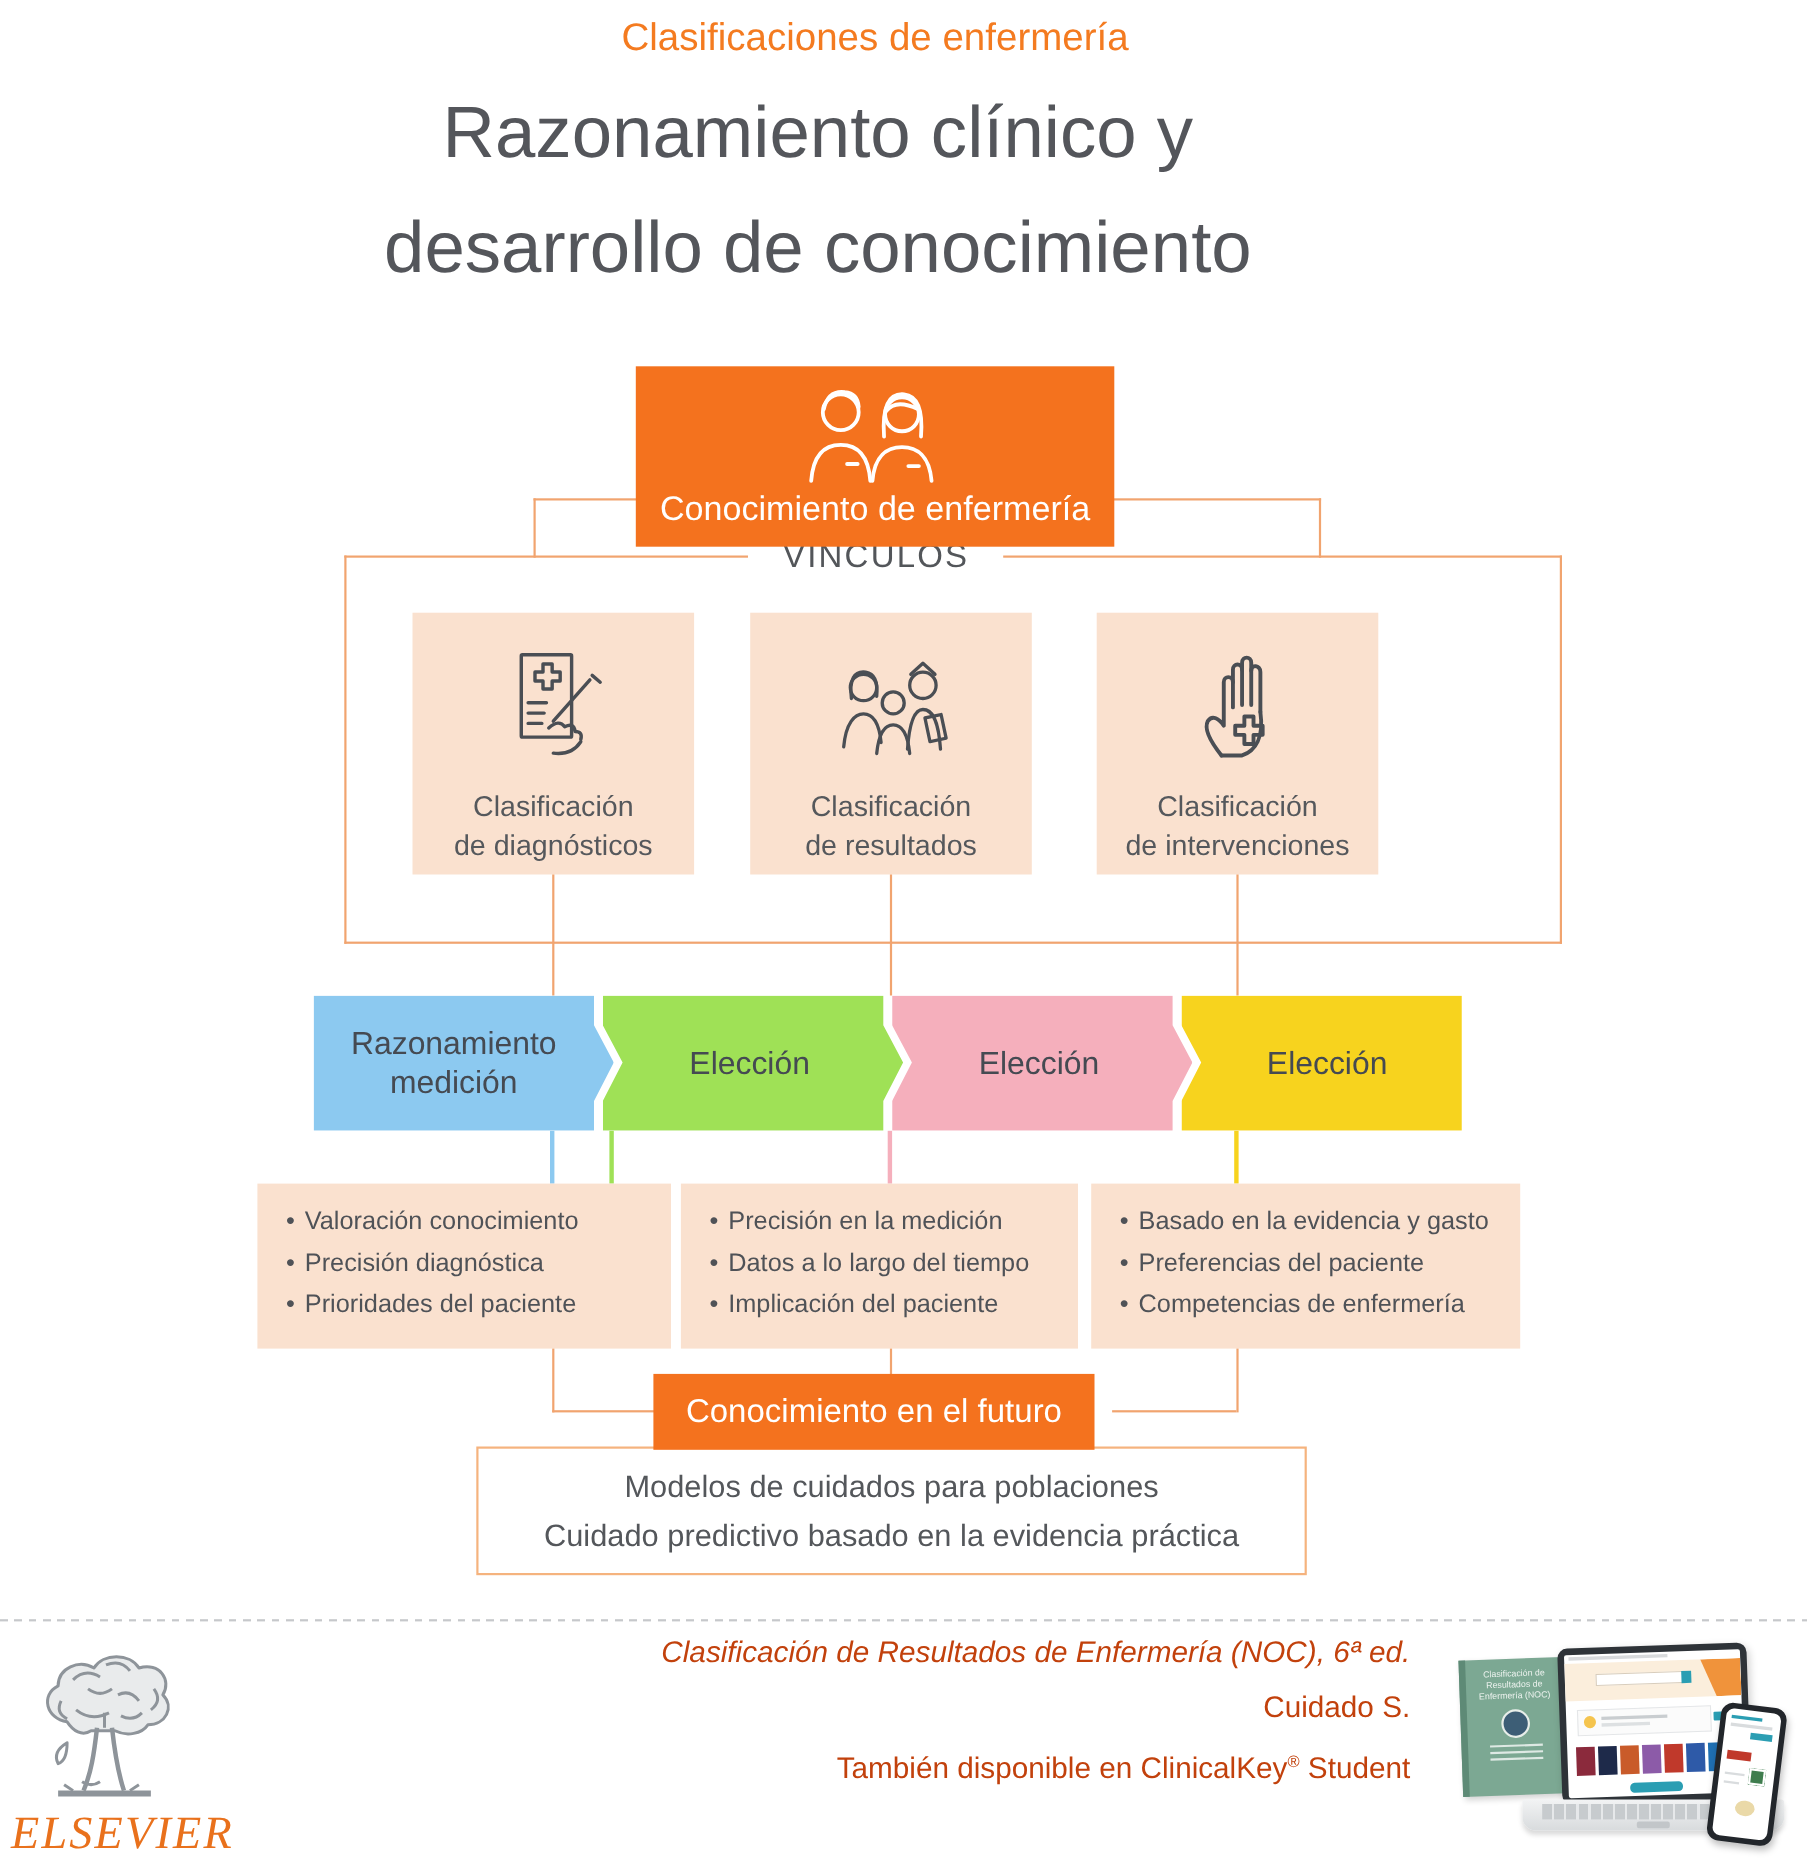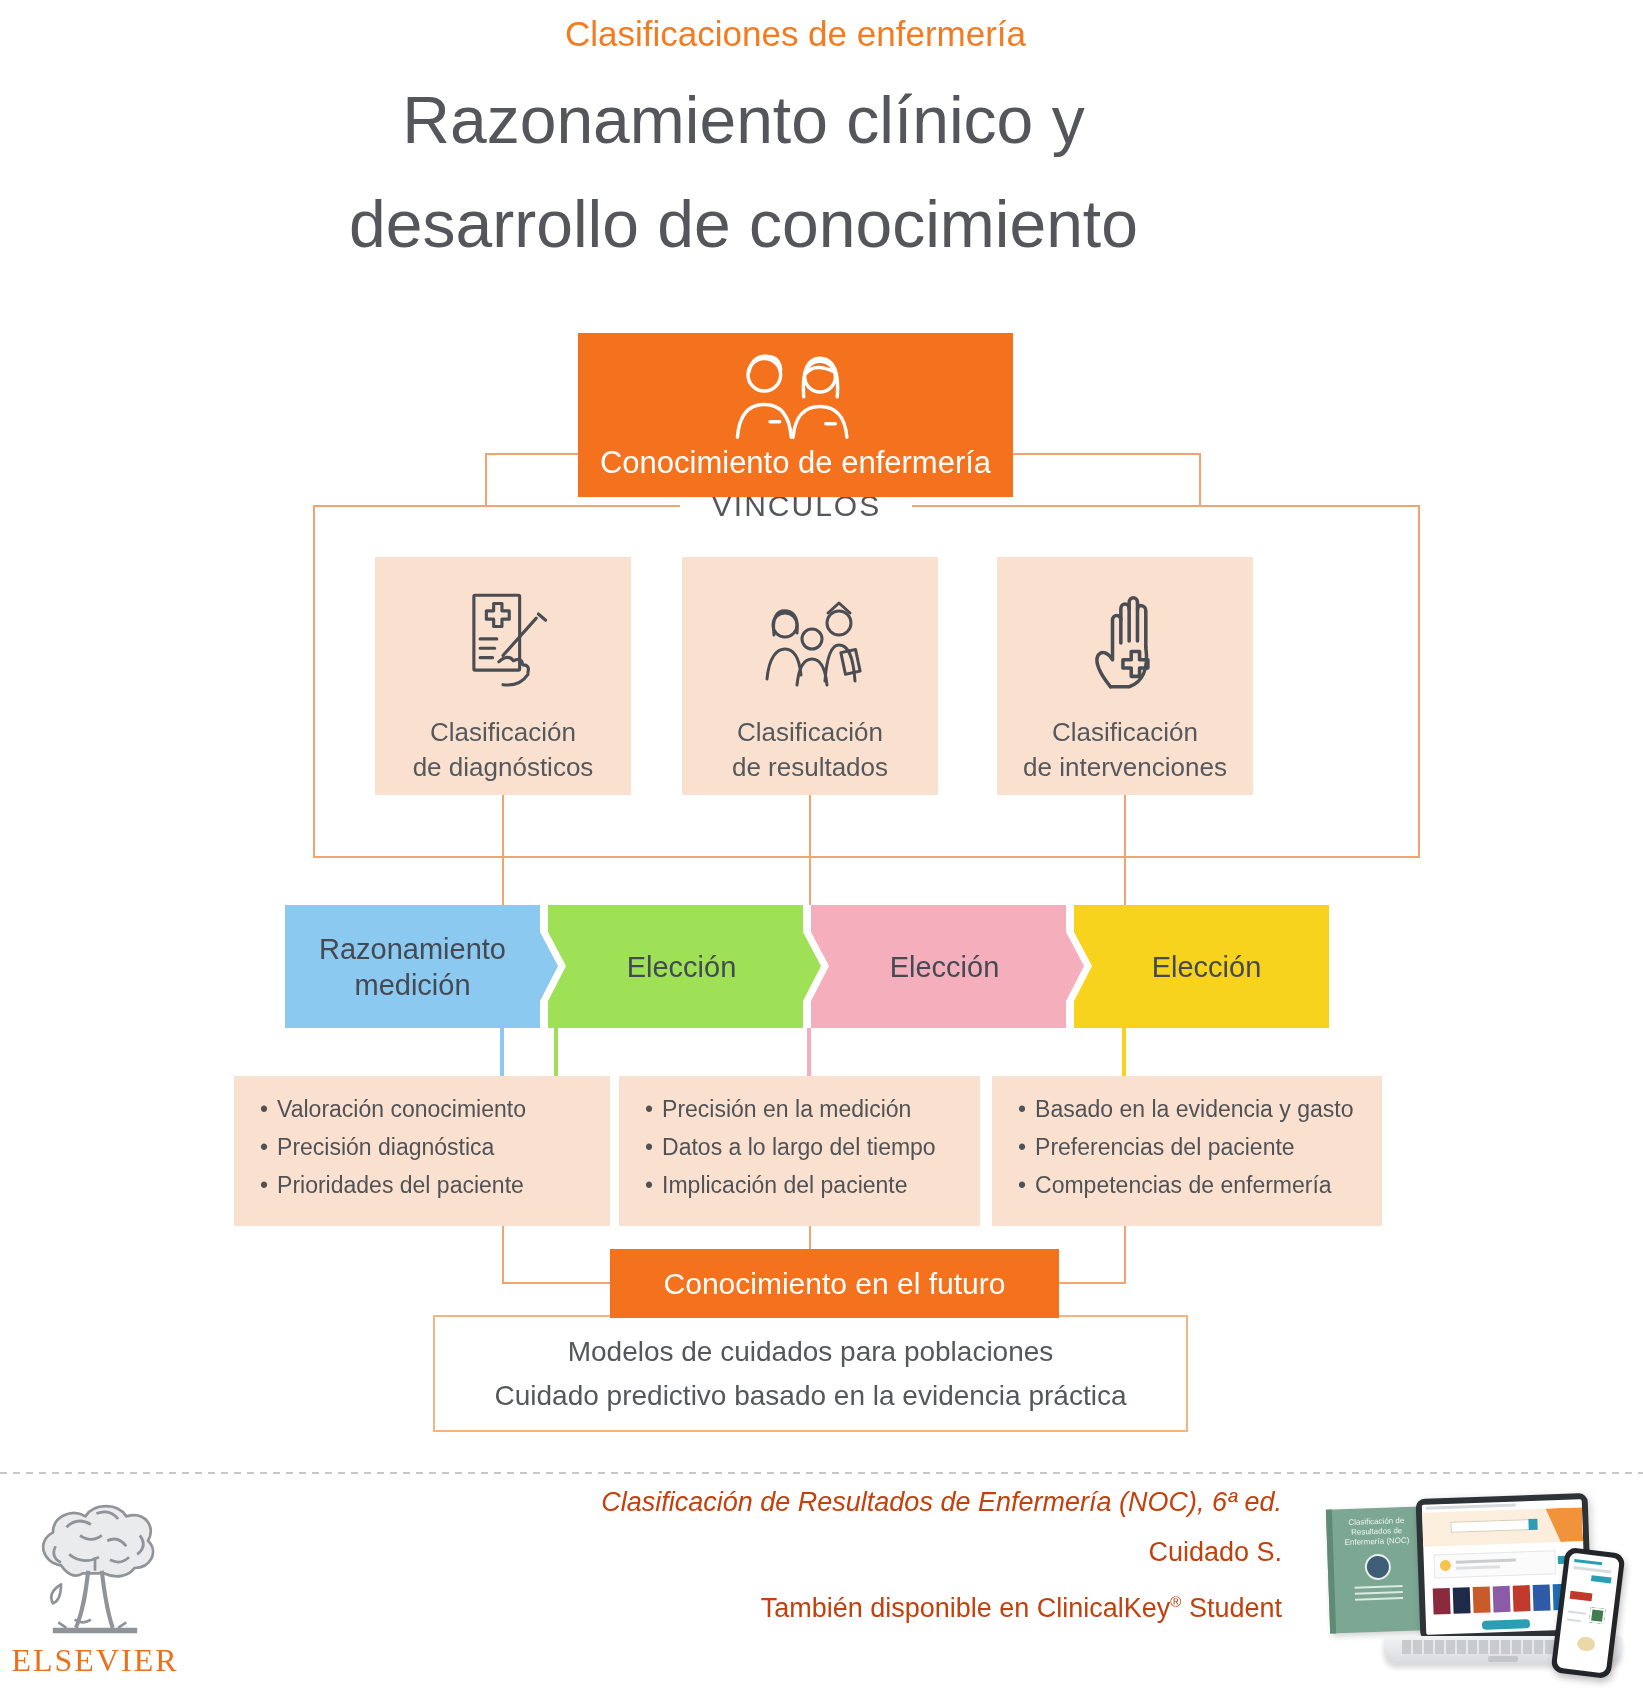--- a/index.html
+++ b/index.html
@@ -26,21 +26,21 @@
   .stub{position:absolute;width:4px;}
   
   .top-box{
     position:absolute;left:578px;top:333px;width:435px;height:164px;
     background:var(--orange,#F4721E);display:flex;flex-direction:column;
     align-items:center;justify-content:flex-end;padding-bottom:16px;box-sizing:border-box;
   }
   .top-box .icon{position:absolute;top:12px;left:0;width:435px;display:flex;justify-content:center;}
   .top-box .lbl{font-size:31px;color:#fff;}
   .future-box{
-    position:absolute;left:610px;top:1249px;width:449px;height:69px;
+    position:absolute;left:594px;top:1249px;width:401px;height:69px;
     background:var(--orange,#F4721E);display:flex;align-items:center;justify-content:center;
     z-index:5;
   }
   .future-box .lbl{font-size:30px;color:#fff;}
   
   .vinculos{
     position:absolute;top:489px;left:0;width:1643px;text-align:center;
     transform:translateX(-25px);
     font-size:30px;letter-spacing:2px;color:#53565A;
   }
@@ -80,22 +80,22 @@
     display:flex;flex-direction:column;align-items:center;justify-content:center;
     font-size:28px;line-height:44px;color:#54575B;text-align:center;
   }
   
   .separator{
     position:absolute;top:1472px;left:0;width:1643px;height:2px;
     background:repeating-linear-gradient(90deg,#C6C8CB 0 7px,transparent 7px 13px);
   }
   .logo{position:absolute;left:10px;top:1500px;width:170px;text-align:center;}
   .logo .word{
-    font-family:"Liberation Serif",serif;font-size:32px;color:var(--elsevier-orange,#E9711C);
-    letter-spacing:2px;margin-top:2px;
+    font-family:"Liberation Serif",serif;font-size:42px;color:var(--elsevier-orange,#E9711C);
+    letter-spacing:2px;margin-top:2px;font-style:italic;
   }
   .citation{
     position:absolute;left:520px;top:1477px;width:762px;text-align:right;
     font-size:27px;line-height:50px;color:#c2410c;
   }
   .citation .it{font-style:italic;}
   .citation sup{font-size:15px;}
   
   .product{position:absolute;left:1300px;top:1492px;width:343px;height:202px;}
   .book{

